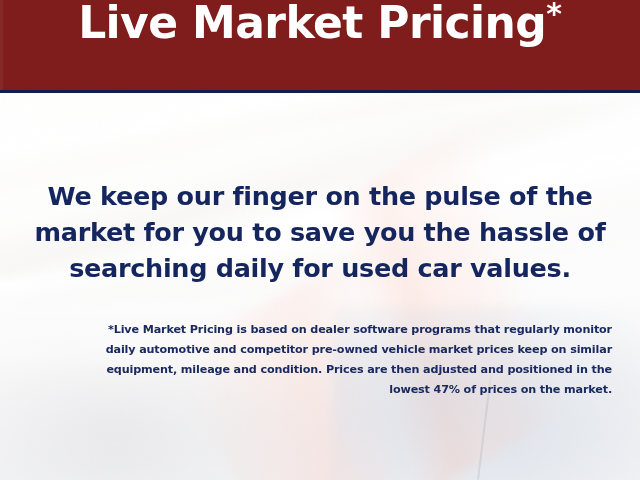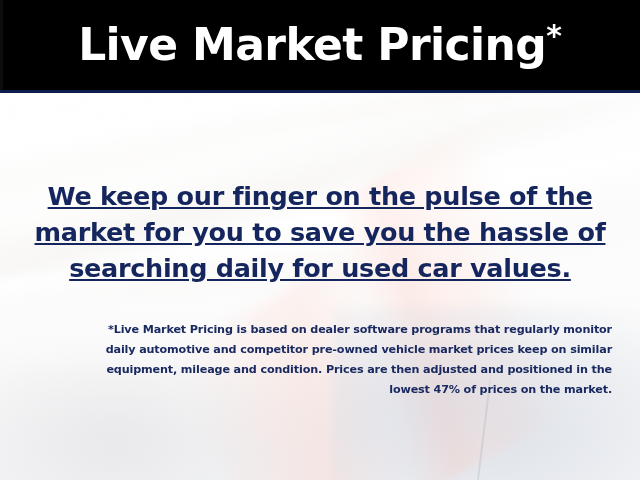--- a/index.html
+++ b/index.html
@@ -152,25 +152,24 @@
         rgba(255,255,255,0.58) 100%);
   }
 
   
   .header-banner {
     position: absolute;
     left: 0;
     top: 0;
     width: 640px;
     height: 93px;
-    background: #000000;
+    background: #7f1d1d;
     border-bottom: 3px solid #0c1f4e;
     z-index: 3;
     display: flex;
-    align-items: center;
     justify-content: center;
   }
 
   .header-banner::after {
     content: "";
     position: absolute;
     left: 0;
     top: 0;
     width: 3px;
     height: 100%;
@@ -210,21 +209,20 @@
     top: 85px;
     width: 640px;
     text-align: center;
     color: #15265e;
     font-family: "DejaVu Sans", sans-serif;
     font-size: 25.5px;
     font-weight: bold;
     line-height: 36px;
     letter-spacing: -0.3px;
     padding: 0 24px;
-    text-decoration: underline;
   }
 
   .headline .hl-line {
     display: block;
     white-space: nowrap;
   }
 
   
   .disclaimer {
     position: absolute;

